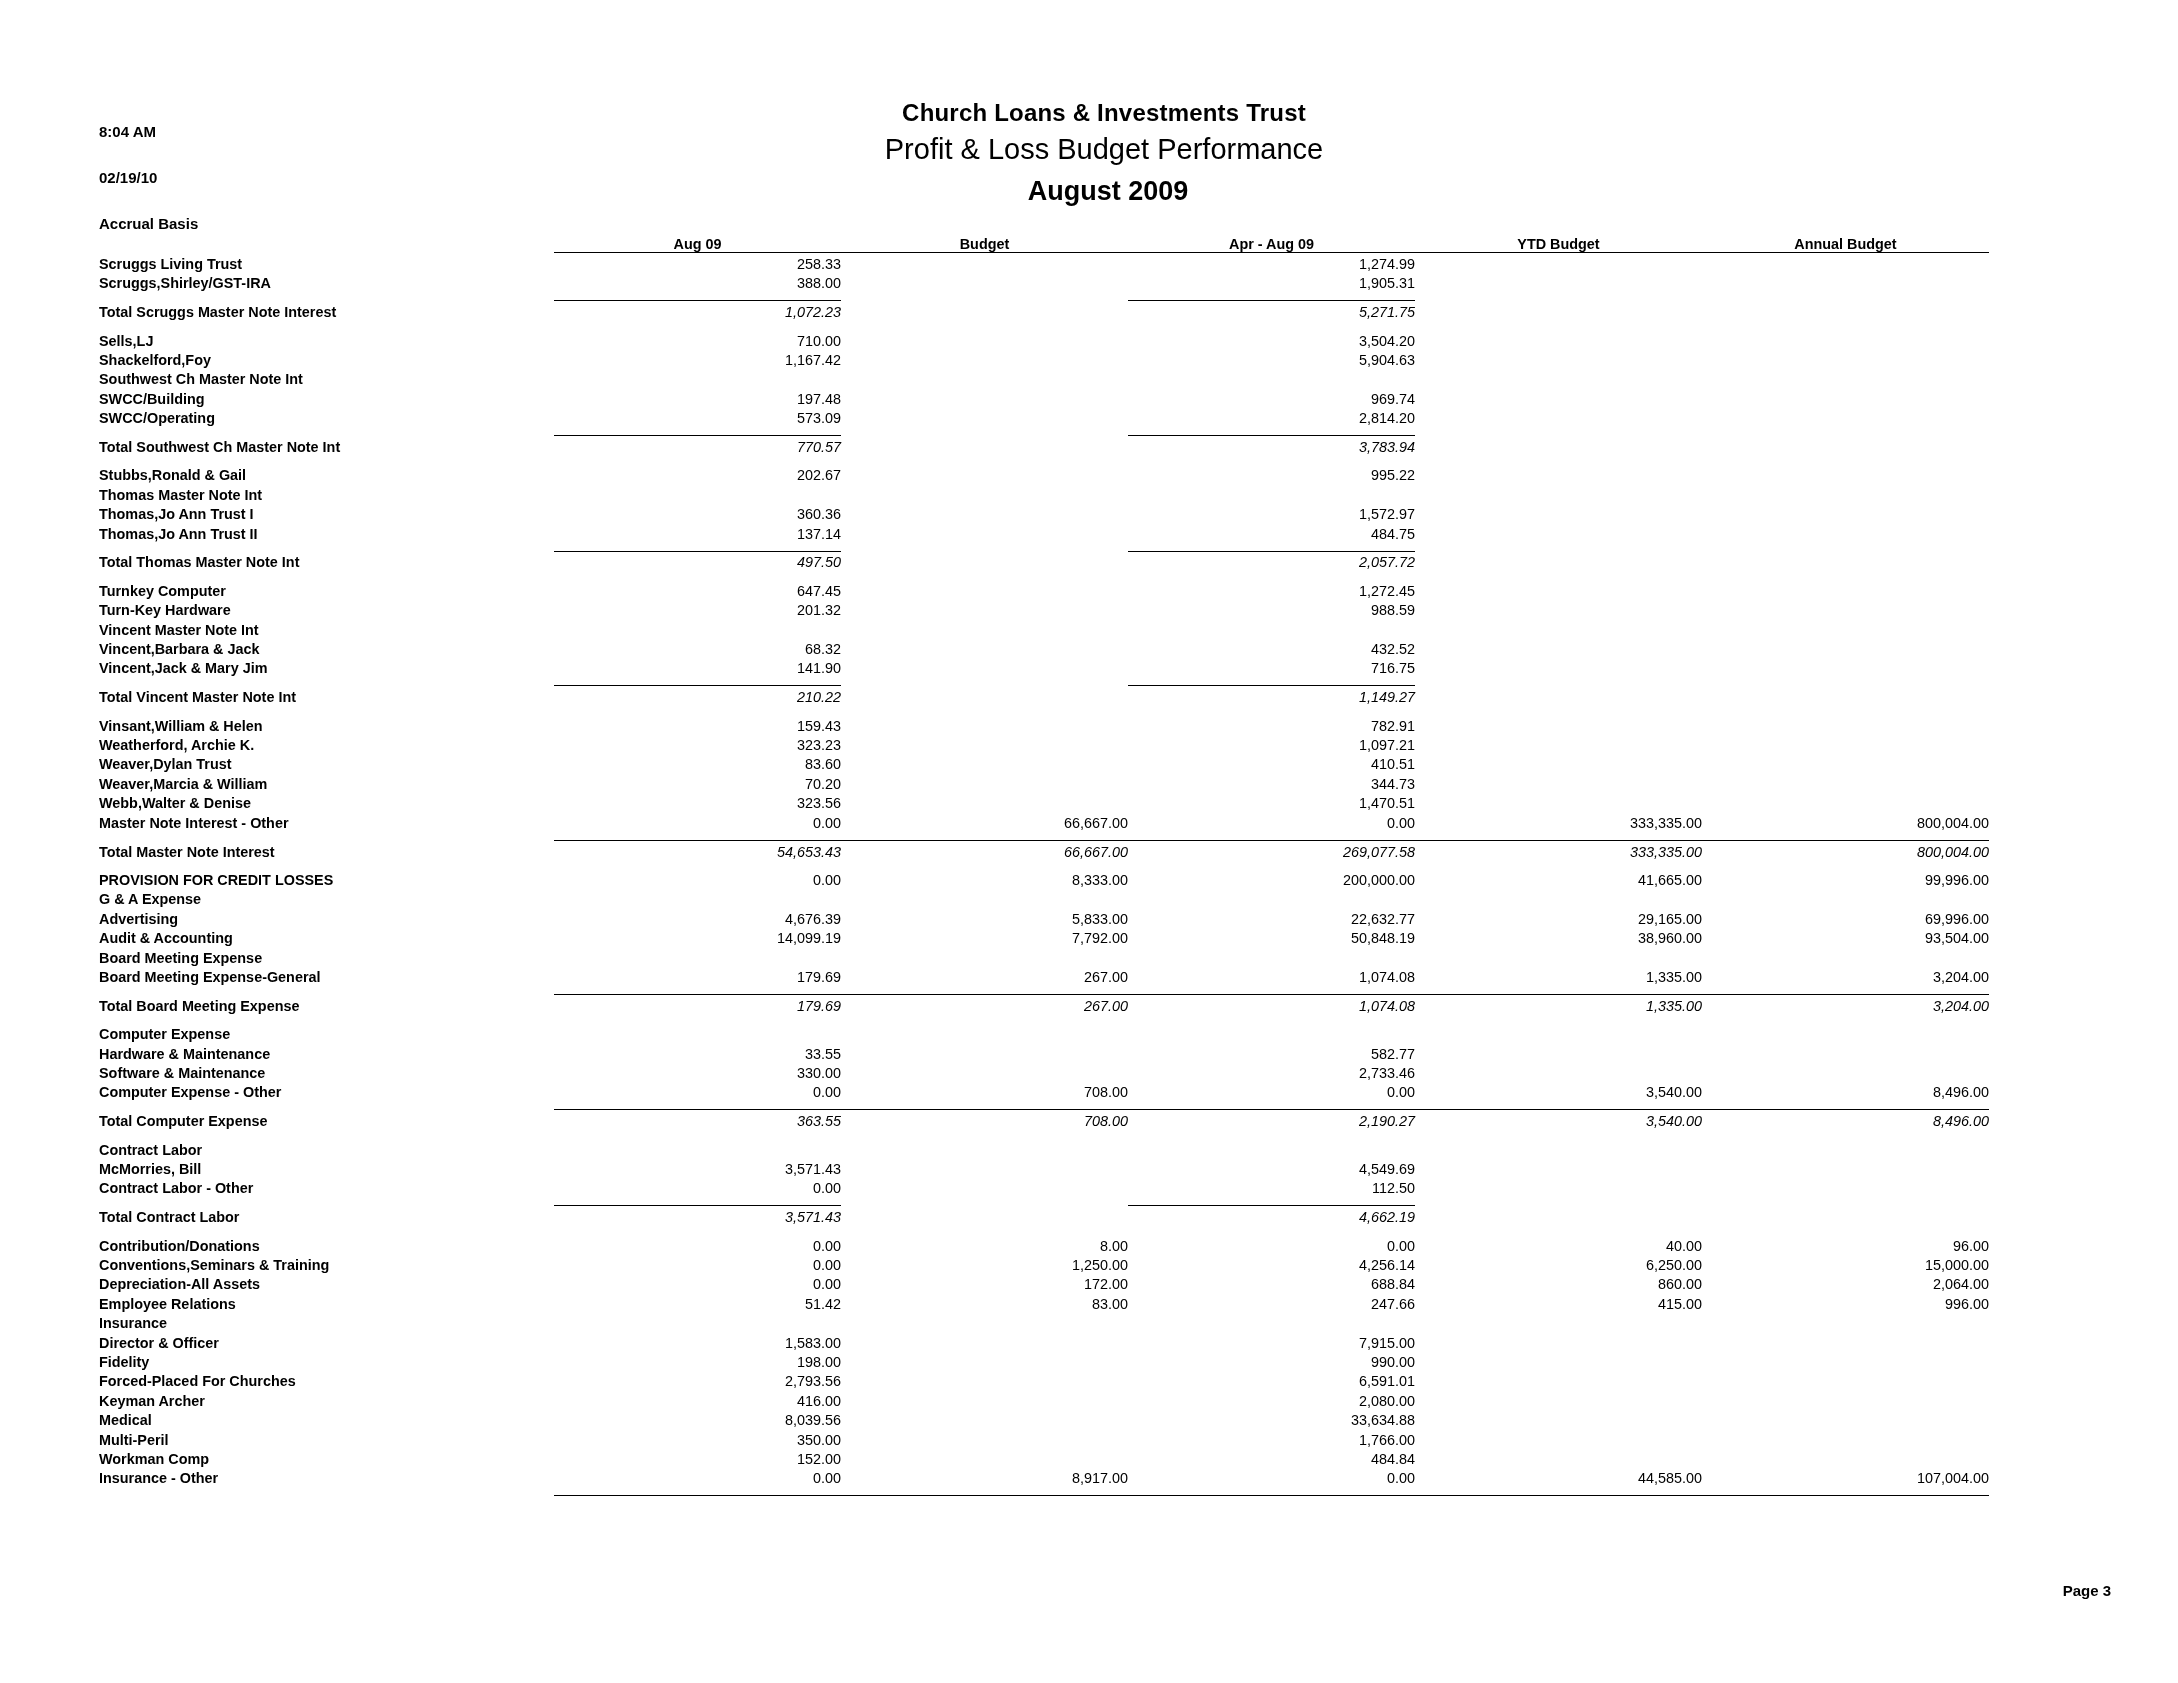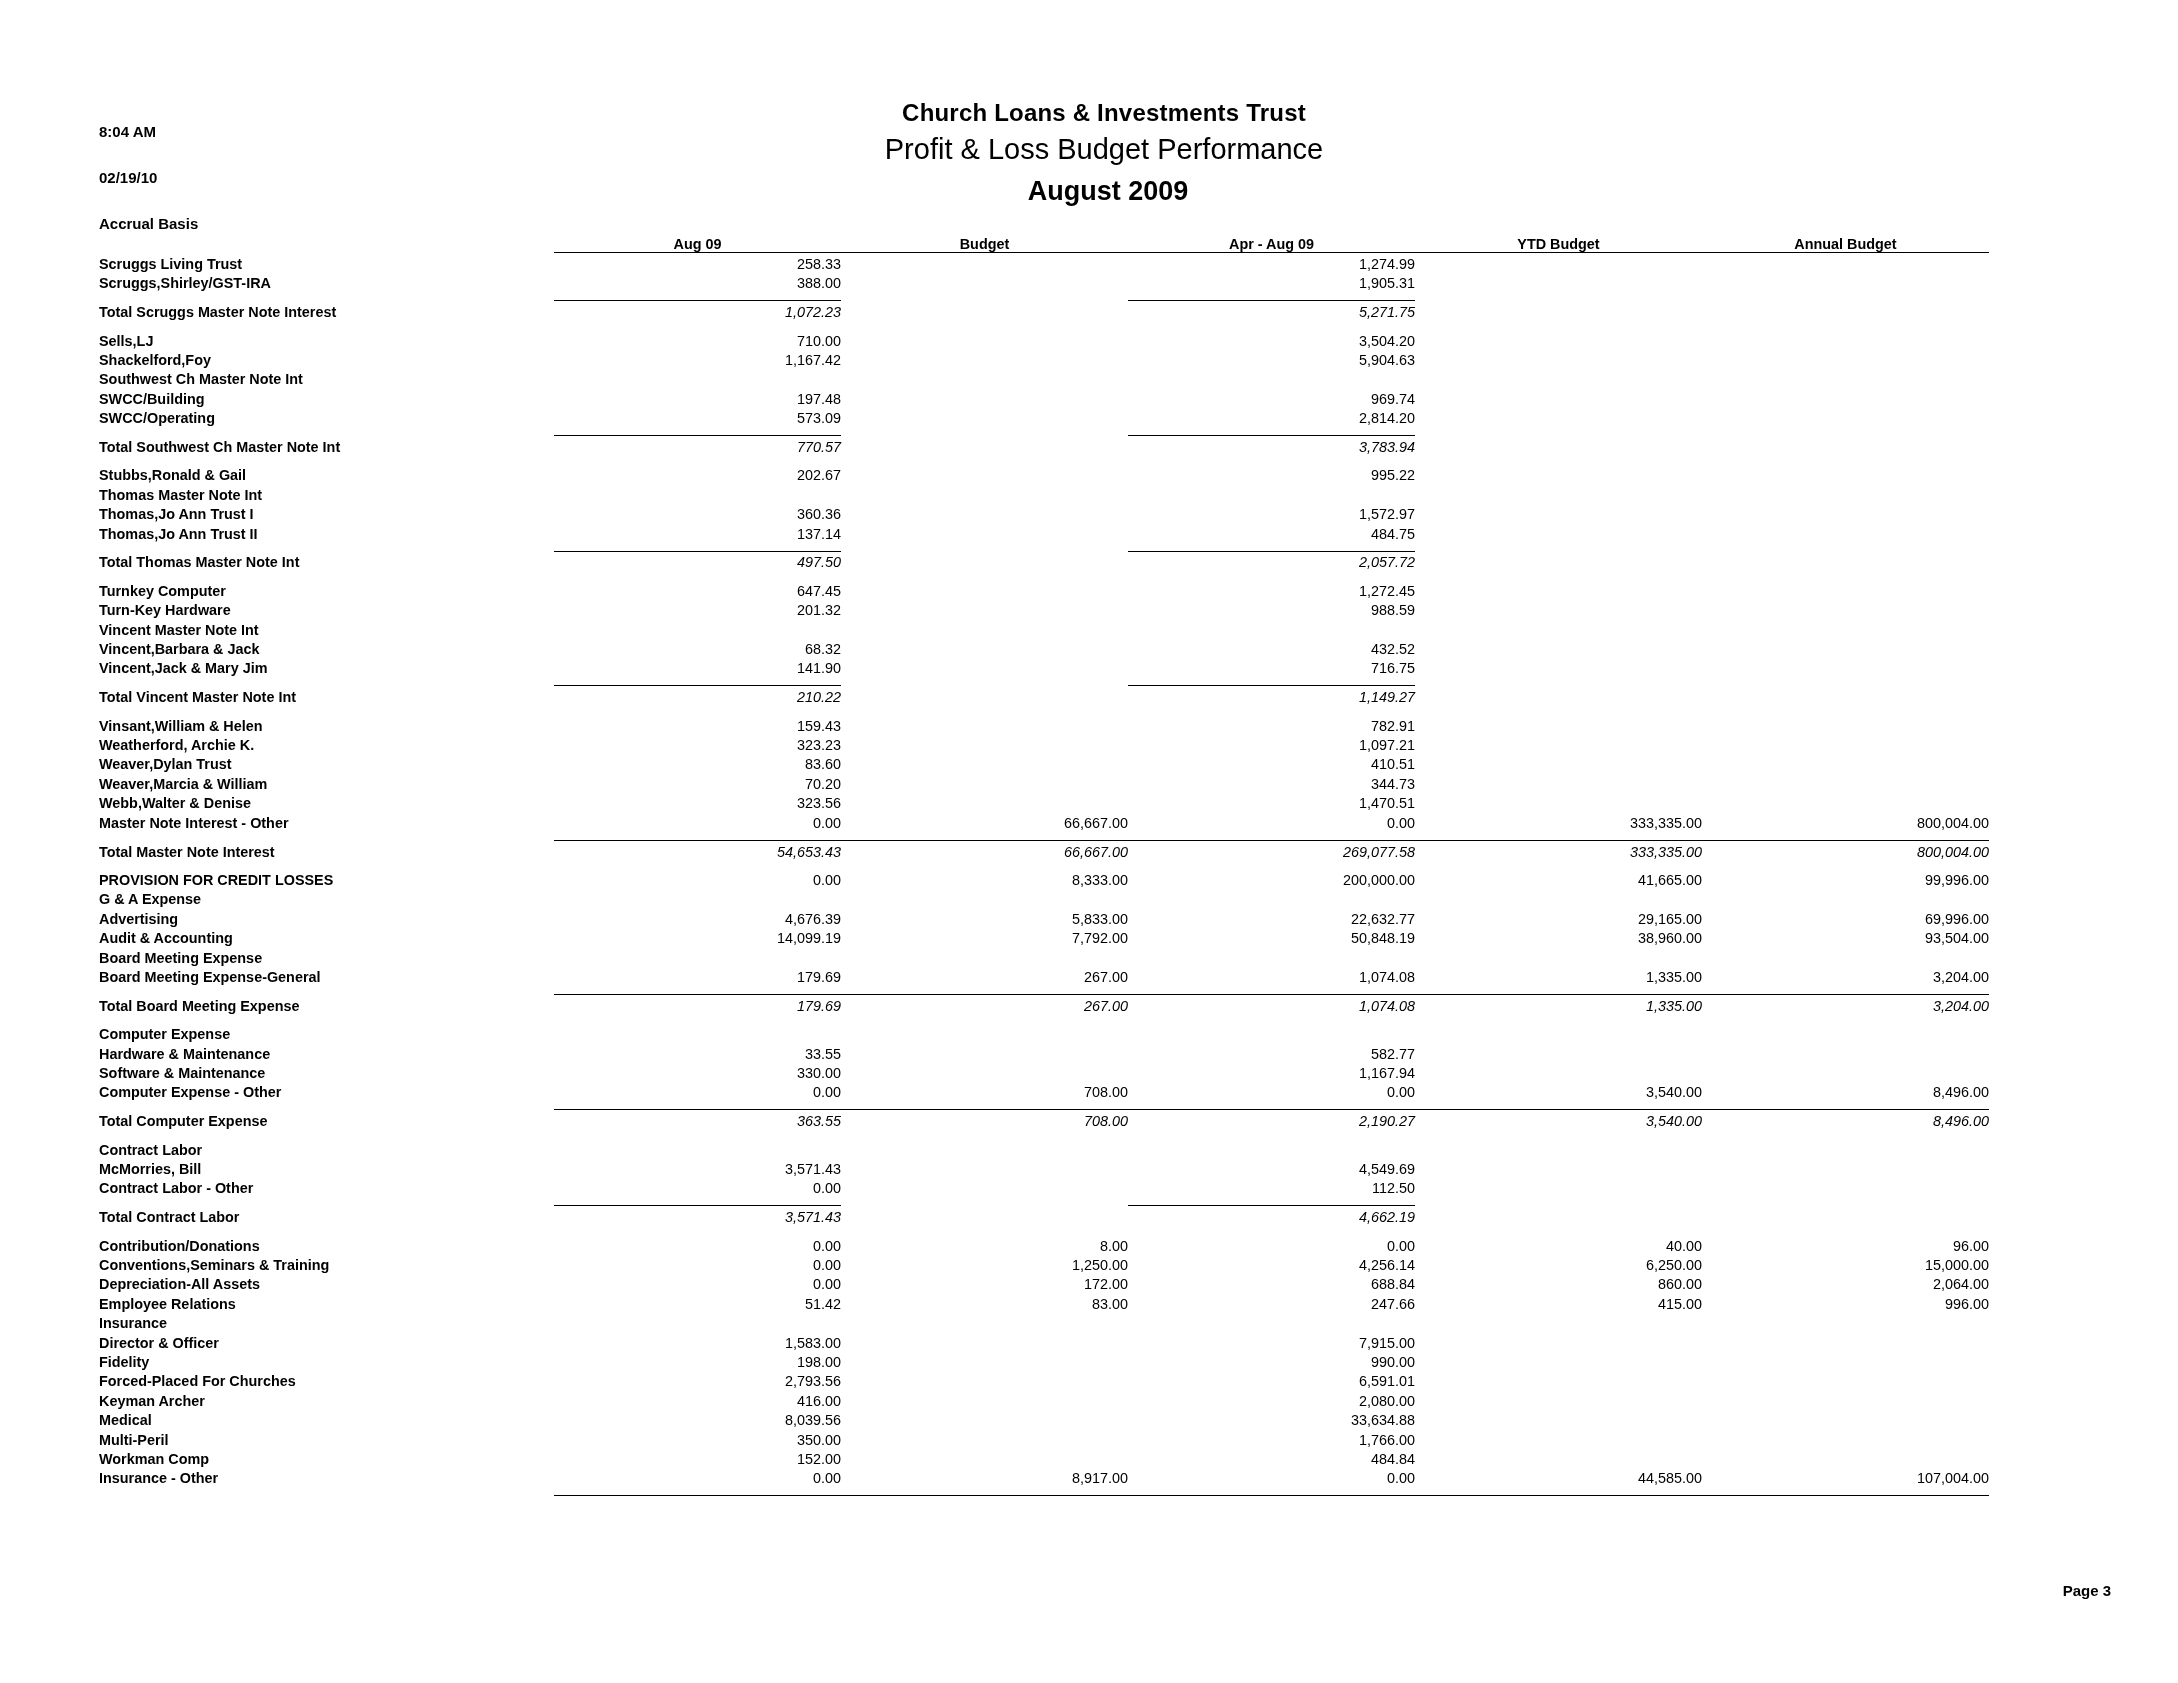--- a/index.html
+++ b/index.html
@@ -520,21 +520,21 @@
           <td class="num">33.55</td>
           <td class="num"></td>
           <td class="num">582.77</td>
           <td class="num"></td>
           <td class="num"></td>
         </tr>
         <tr class="r">
           <td class="label ind2">Software &amp; Maintenance</td>
           <td class="num">330.00</td>
           <td class="num"></td>
-          <td class="num">1,167.94</td>
+          <td class="num">2,733.46</td>
           <td class="num"></td>
           <td class="num"></td>
         </tr>
         <tr class="r">
           <td class="label ind2">Computer Expense - Other</td>
           <td class="num">0.00</td>
           <td class="num">708.00</td>
           <td class="num">0.00</td>
           <td class="num">3,540.00</td>
           <td class="num">8,496.00</td>

